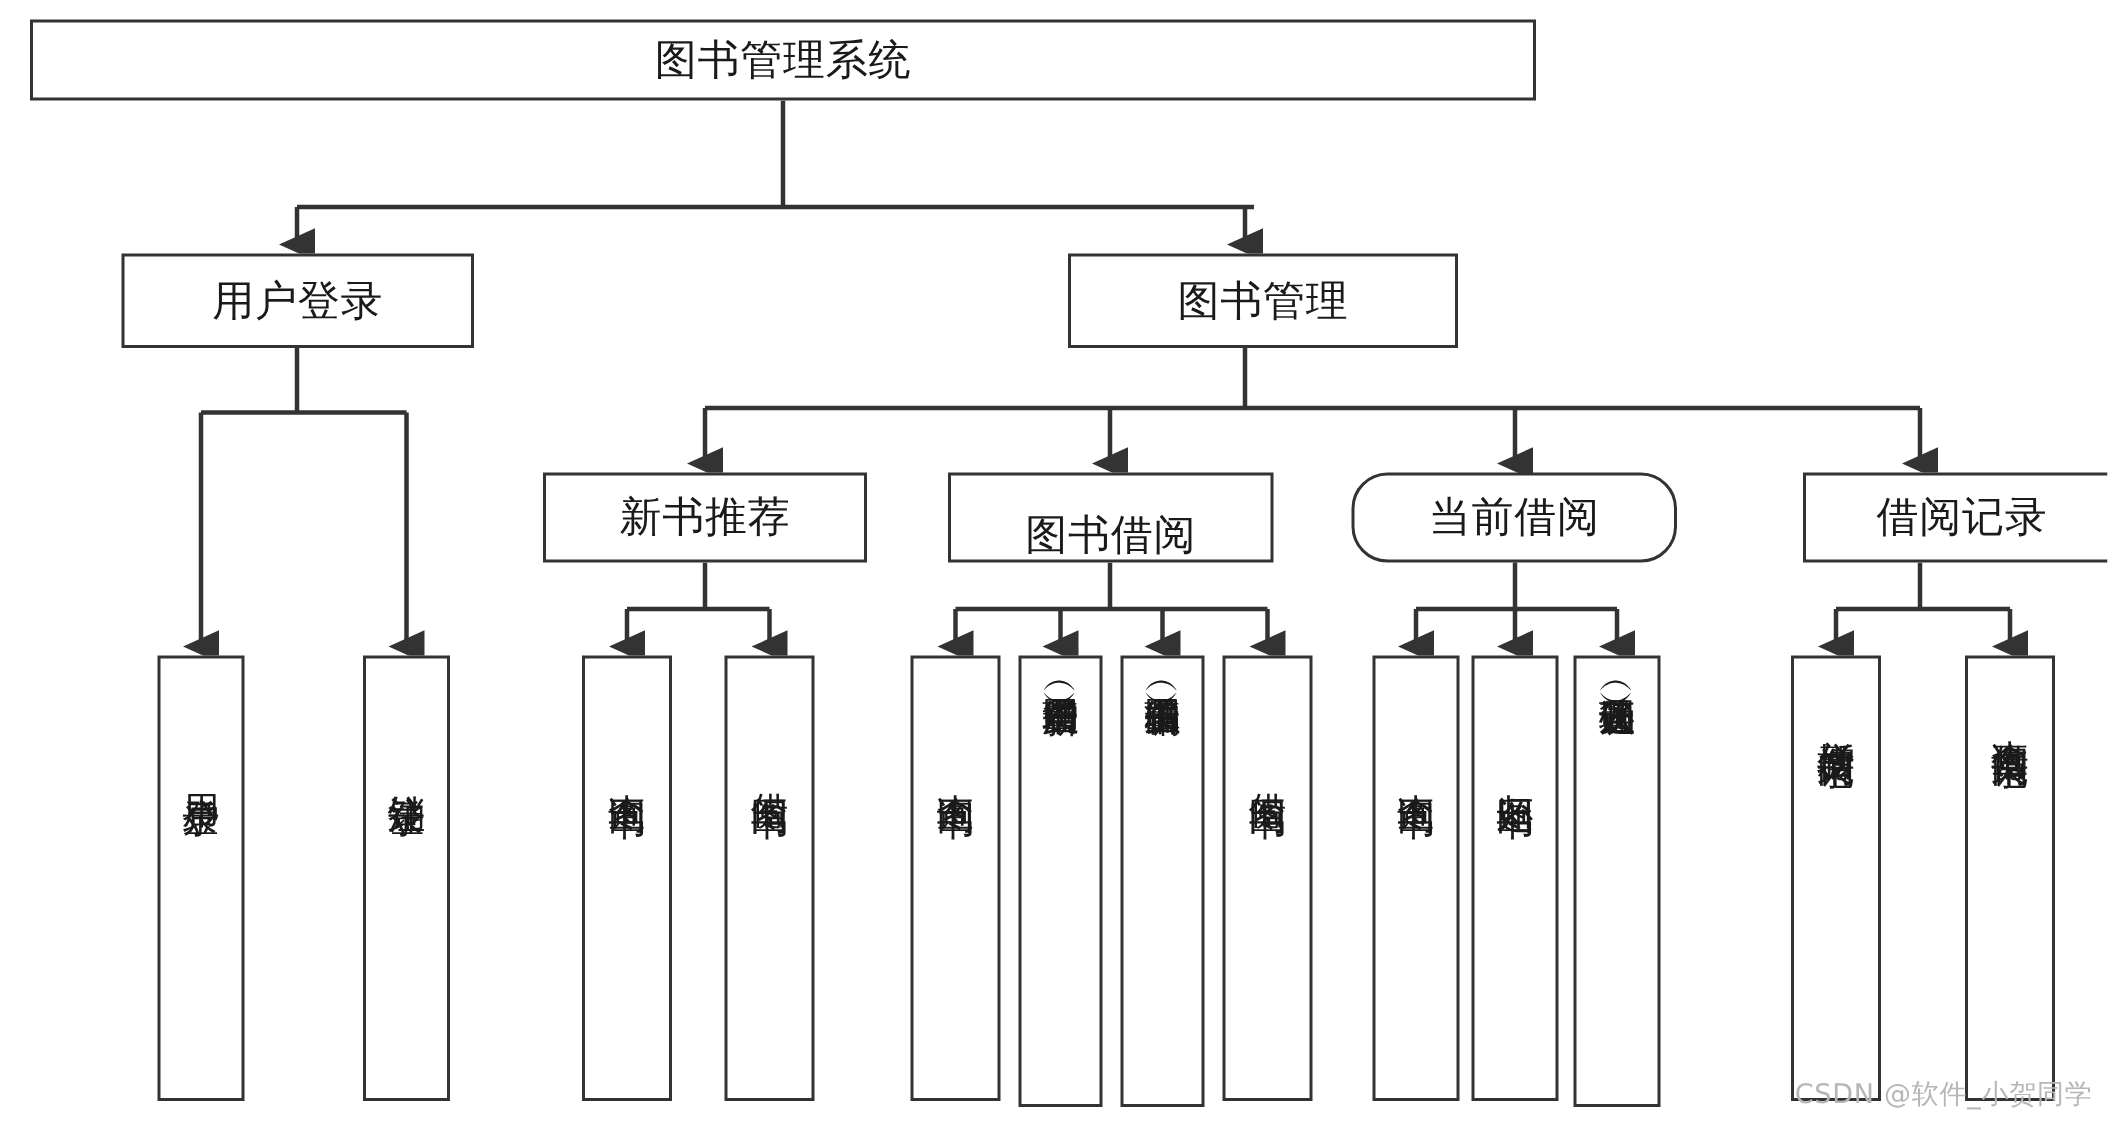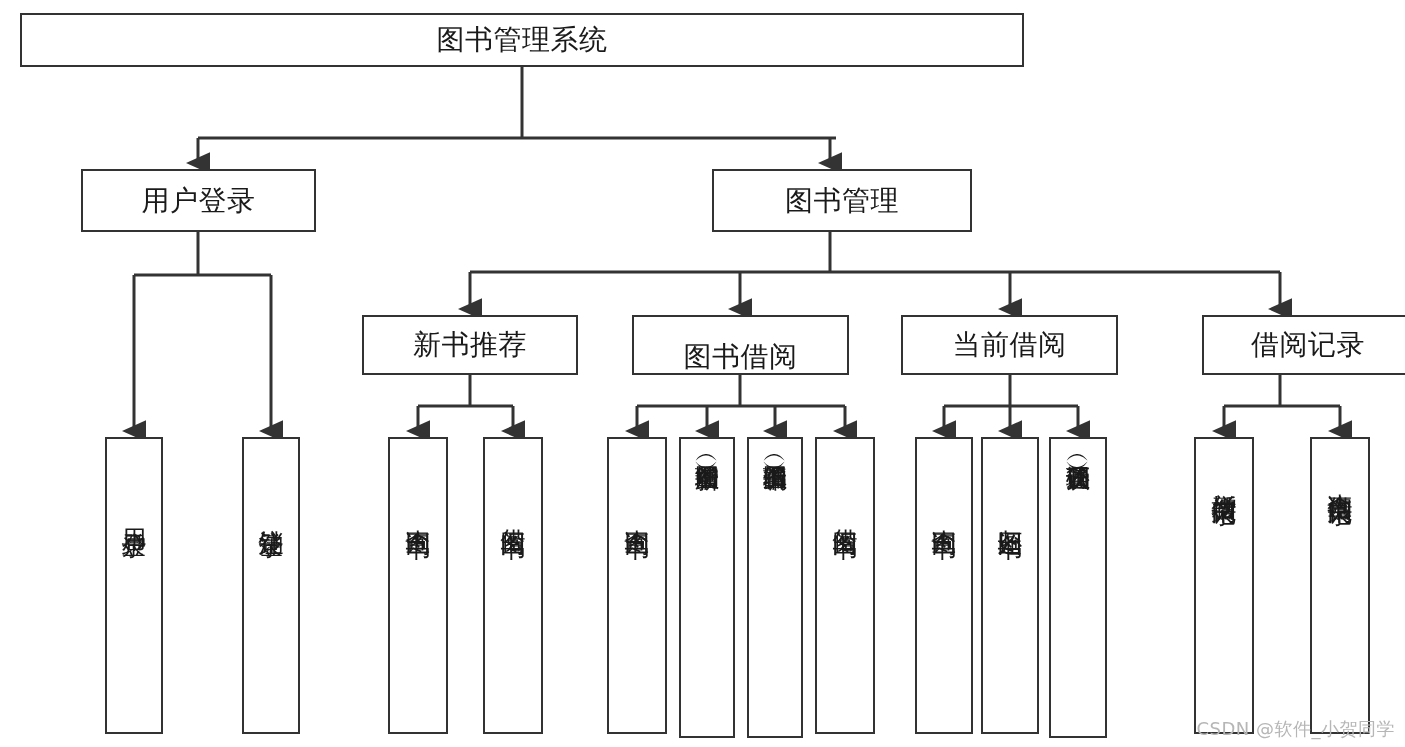--- a/index.html
+++ b/index.html
@@ -133,21 +133,21 @@
   <div class="node horiz" style="left:712px; top:169px; width:260px; height:63px;">
     <span class="label">图书管理</span>
   </div>
 
   <div class="node horiz" style="left:362px; top:315px; width:216px; height:60px;">
     <span class="label">新书推荐</span>
   </div>
   <div class="node horiz" style="left:632px; top:315px; width:217px; height:60px;align-items:flex-end;">
     <span class="label">图书借阅</span>
   </div>
-  <div class="node horiz" style="left:901px; top:315px; width:217px; height:60px;">
+  <div class="node horiz" style="left:901px; top:315px; width:217px; height:60px;border-radius:24px;">
     <span class="label">当前借阅</span>
   </div>
   <div class="node horiz" style="left:1171px; top:315px; width:212px; height:60px;margin-left:31px;">
     <span class="label">借阅记录</span>
   </div>
 
   <div class="node vert" style="left:105px; top:437px; width:58px; height:297px; padding-top:70px;">
     <span class="label">用户登录</span>
   </div>
   <div class="node vert" style="left:242px; top:437px; width:58px; height:297px; padding-top:70px;">

